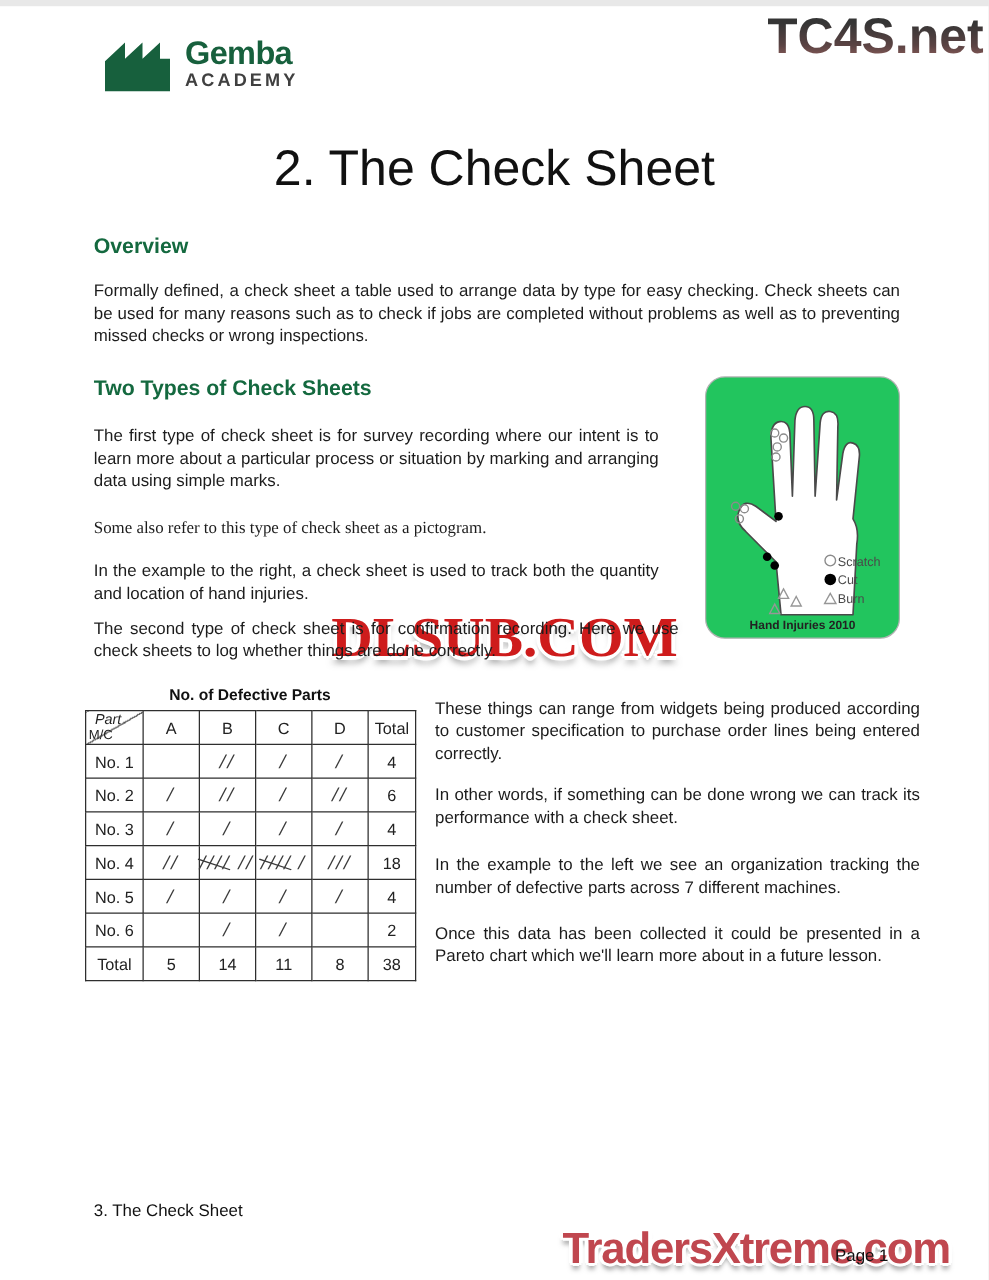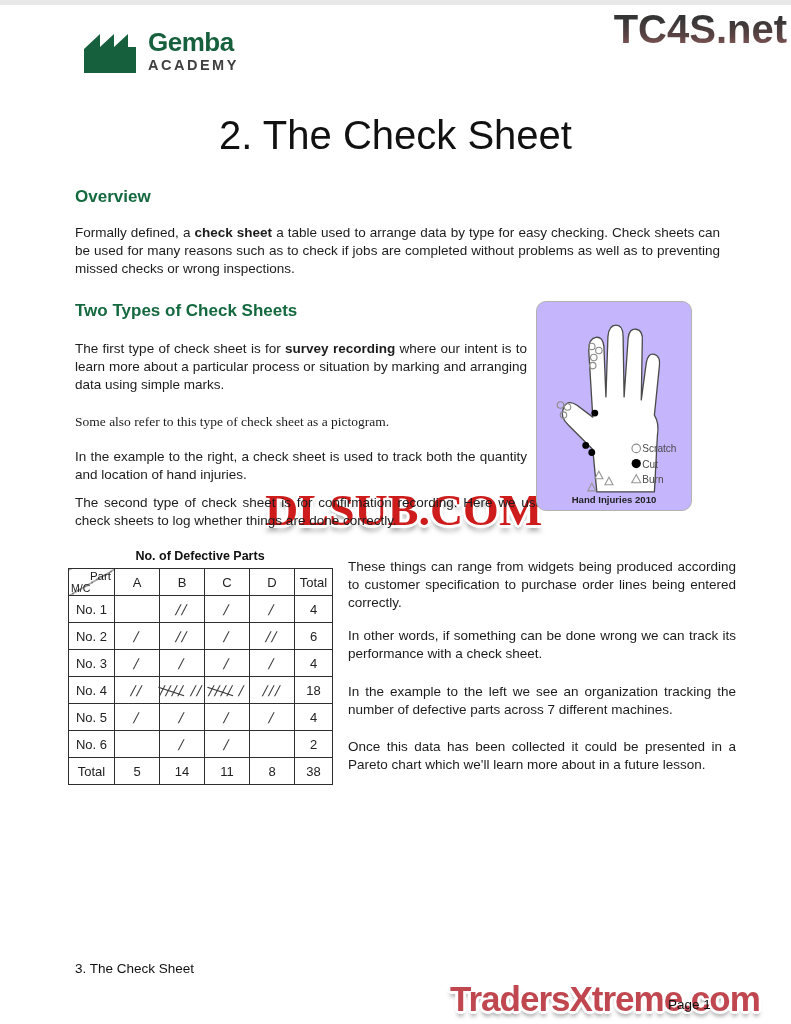--- a/index.html
+++ b/index.html
@@ -41,26 +41,26 @@
       0 5px 4px rgba(80,80,80,0.6);
   }
 
   
   .doc-title {
     position:absolute; left:0; right:0; top:108px; text-align:center;
     font-size:40px; font-weight:normal; color:#111; letter-spacing:0px;
   }
   .h-green { position:absolute; font-size:17px; font-weight:bold; color:#14693f; }
   .para { position:absolute; font-size:13.5px; line-height:1.33; text-align:justify; color:#1c1c1c; }
-  .para strong { font-weight:bold; }
+  .para strong { font-weight:normal; }
 
   
   .figure-box {
-    position:absolute; left:536px; top:296px; width:156px; height:210px;
-    border:1.5px solid #b2b2b2; border-radius:10px; background:#c4b5fd;
+    position:absolute; left:564px; top:296px; width:156px; height:210px;
+    border:1.5px solid #b2b2b2; border-radius:16px; background:#22c55e;
   }
   .figure-box svg { display:block; margin:2px auto 0; }
   .hand-outline { fill:#fff; stroke:#4a4a4a; stroke-width:1.3; stroke-linejoin:round; }
   .scratch { fill:none; stroke:#8b8b8b; stroke-width:1.1; }
   .cut { fill:#000; stroke:none; }
   .burn { fill:none; stroke:#979797; stroke-width:1.1; }
   .legend-label { font-size:10px; fill:#4a4a4a; font-family:"Liberation Sans",sans-serif; }
   .fig-caption { font-size:9.5px; font-weight:bold; fill:#222; font-family:"Liberation Sans",sans-serif; }
 
   
@@ -68,21 +68,21 @@
                font-size:12.5px; font-weight:bold; color:#111; }
   table.defect { position:absolute; left:68px; top:563px; border-collapse:collapse;
                  font-size:13px; color:#222; table-layout:fixed; }
   table.defect th, table.defect td {
     border:1.4px solid #2e2e2e; text-align:center; vertical-align:middle;
     height:27px; font-weight:normal; padding:0;
   }
   table.defect .c-mc { width:46px; } .c-letter { width:45px; } .c-total { width:38px; }
   .corner { position:relative; height:29px;
     background:linear-gradient(to bottom right, transparent 48.8%, #555 48.8%, #555 51.2%, transparent 51.2%); }
-  .corner .cr-top { position:absolute; top:1px; right:3px; font-size:11.5px; }
+  .corner .cr-top { position:absolute; top:1px; right:17px; font-size:11.5px;font-style:italic; }
   .corner .cr-bot { position:absolute; bottom:1px; left:2px; font-size:10.5px; }
   .tally { font-size:15px; color:#3a3a3a; }
   .t1, .t5 { display:inline-block; transform:skewX(-14deg); letter-spacing:2px; }
   .t5 { position:relative; margin-right:6px; }
   .t5::after { content:""; position:absolute; left:-3px; right:-1px; top:50%;
                border-top:1.4px solid #3a3a3a; transform:rotate(17deg); }
 
   
   .footer-left  { position:absolute; left:75px;  top:956px; font-size:13.5px; color:#111; }
   .footer-right { position:absolute; left:668px; top:992px; font-size:13.5px; color:#111; }

